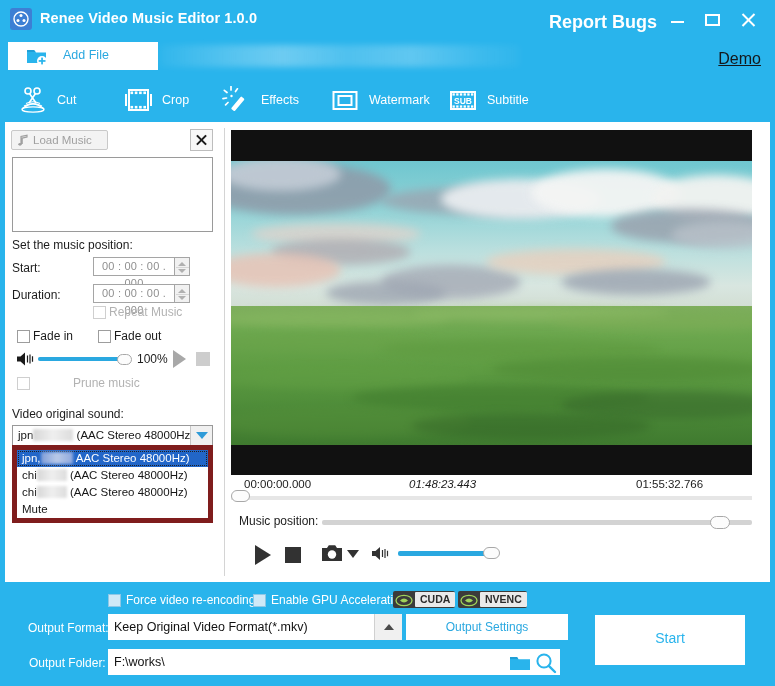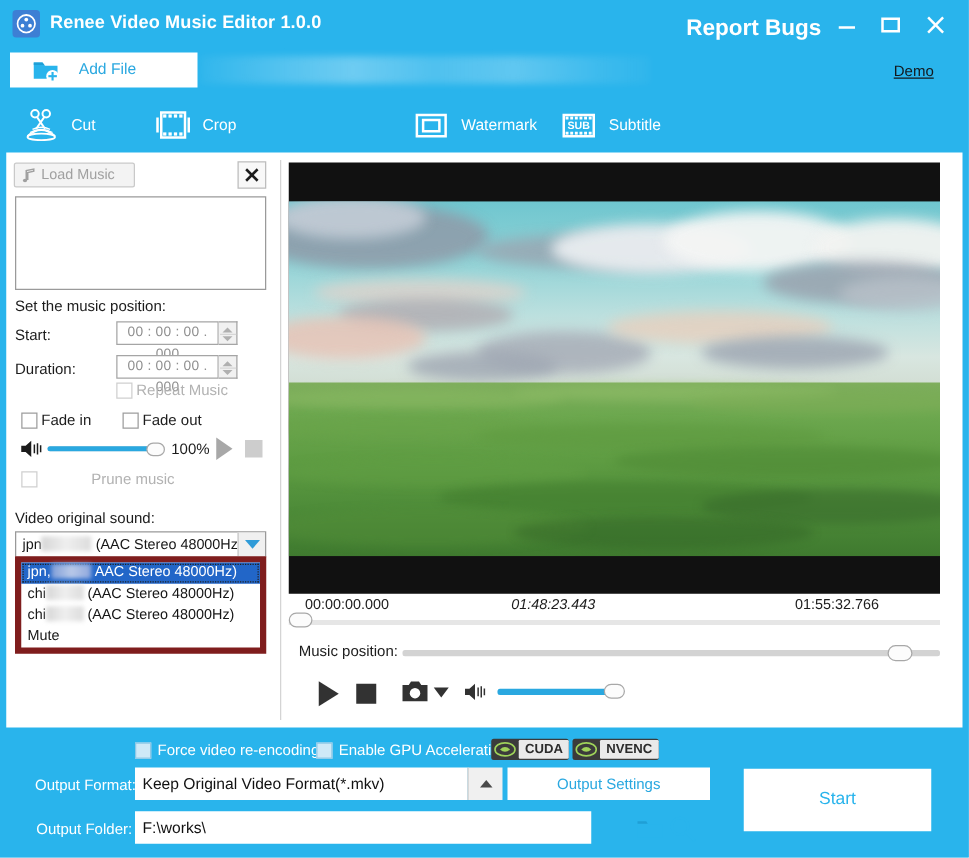--- a/index.html
+++ b/index.html
@@ -57,22 +57,22 @@
   .blurstrip {
     position:absolute; left:160px; top:3px; width:360px; height:22px;
     background:linear-gradient(90deg,
       rgba(255,255,255,0.04) 0%, rgba(255,255,255,0.20) 18%,
       rgba(255,255,255,0.32) 34%, rgba(255,255,255,0.18) 52%,
       rgba(255,255,255,0.26) 70%, rgba(255,255,255,0.10) 88%,
       rgba(255,255,255,0.03) 100%);
     filter:blur(3px);
   }
   .demo-link {
-    position:absolute; right:28px; top:50px;
-    font-size:12px; color:#13181c; text-decoration:underline; cursor:pointer;
+    position:absolute; right:14px; top:50px;
+    font-size:16px; color:#13181c; text-decoration:underline; cursor:pointer;
     font-weight:normal;
   }
 
   
   .tabbar { position:absolute; left:0; top:78px; width:775px; height:44px; }
   .tab {
     position:absolute; top:0; height:44px; cursor:pointer;
     display:flex; align-items:center;
   }
   .tab .ticon { width:30px; height:28px; position:relative; flex:0 0 30px; }
@@ -356,20 +356,30 @@
           <rect x="11.8" y="19.9" width="2.6" height="2.6" fill="#fff"></rect>
           <rect x="16.1" y="19.9" width="2.6" height="2.6" fill="#fff"></rect>
           <rect x="20.4" y="19.9" width="2.6" height="2.6" fill="#fff"></rect>
           <path d="M3 8 L3 20 M28 8 L28 20" stroke="#fff" stroke-width="2"></path>
           <path d="M11 1 L11 27 M20 1 L20 27" stroke="#fff" stroke-width="0" fill="none"></path>
         </svg>
       </span>
       <span class="tlabel">Crop</span>
     </div>
 
+    <div class="tab" style="left:222px; width:108px;">
+      <span class="ticon">
+        <svg width="30" height="28" viewBox="0 0 30 28">
+          <rect x="13.5" y="10" width="4.5" height="16" rx="1" fill="#fff" transform="rotate(40 16 18)"></rect>
+          <path d="M9 4 L9 0.5 M5 6.5 L2.3 4.3 M4.5 12 L1 12.6 M13.5 5.5 L15.4 2.8 M6 16.5 L3.6 18.8" stroke="#fff" stroke-width="1.7" stroke-linecap="round"></path>
+          <circle cx="9.5" cy="10" r="1.2" fill="#fff"></circle>
+        </svg>
+      </span>
+      <span class="tlabel">Effects</span>
+    </div>
 
     <div class="tab" style="left:330px; width:118px;">
       <span class="ticon">
         <svg width="30" height="28" viewBox="0 0 30 28">
           <rect x="3.5" y="6" width="23" height="17" fill="none" stroke="#fff" stroke-width="2"></rect>
           <rect x="8.5" y="10" width="13" height="9" fill="none" stroke="#fff" stroke-width="2"></rect>
         </svg>
       </span>
       <span class="tlabel">Watermark</span>
     </div>
@@ -591,21 +601,21 @@
       <span class="bt">NVENC</span>
     </div>
 
     <div class="of-label" style="left:28px; top:39px;">Output Format:</div>
     <div class="of-input" style="left:108px; top:32px; width:266px;">Keep Original Video Format(*.mkv)</div>
     <div class="of-arrowbox" style="left:374px; top:32px;">
       <span class="chev"></span>
     </div>
 
     <div class="of-label" style="left:29px; top:74px;">Output Folder:</div>
-    <div class="of-input" style="left:108px; top:67px; width:365px;">F:\works\</div>
+    <div class="of-input" style="left:108px; top:67px; width:452px;">F:\works\</div>
     <div class="folder-ic" style="left:509px; top:73px;">
       <svg width="22" height="17" viewBox="0 0 22 17">
         <path d="M1 2 L8 2 L9.6 4.3 L21 4.3 L21 15 L1 15 Z" fill="#29b4ec"></path>
         <path d="M1 2 L8 2 L9.2 4 L1 4 Z" fill="#1f9fd6"></path>
       </svg>
     </div>
     <div class="search-ic" style="left:535px; top:70px;">
       <svg width="22" height="22" viewBox="0 0 22 22">
         <circle cx="9" cy="9" r="6.6" fill="none" stroke="#29b4ec" stroke-width="2"></circle>
         <path d="M13.8 13.8 L20 20" stroke="#29b4ec" stroke-width="2.4" stroke-linecap="round"></path>

